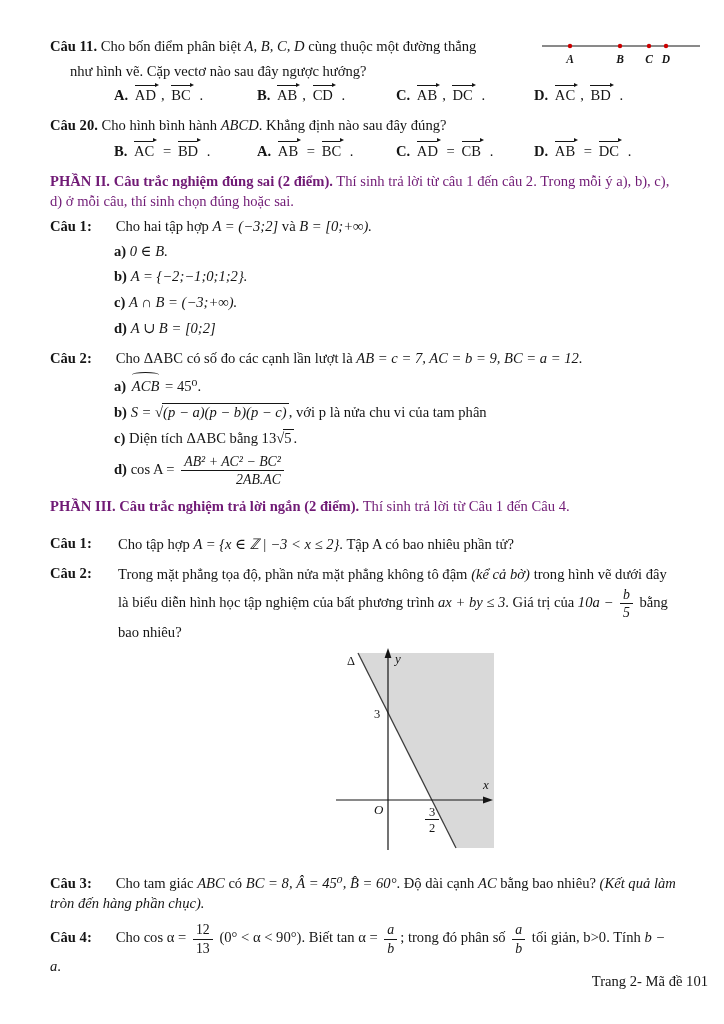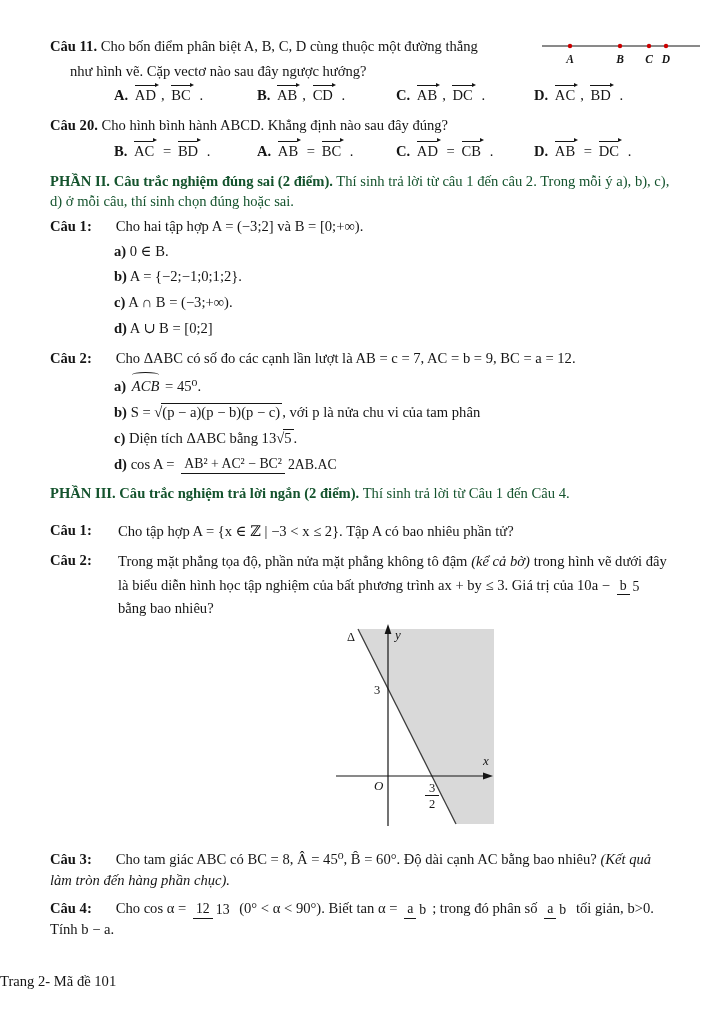--- a/index.html
+++ b/index.html
@@ -2,22 +2,22 @@
 <html><head>
 <meta charset="utf-8">
 <style>
   *{box-sizing:border-box;margin:0;padding:0}
   html,body{background:#fff}
   .page{position:relative;width:724px;height:1024px;background:#fff;overflow:hidden;
         font-family:"Liberation Serif","DejaVu Serif",serif;font-size:14.6px;line-height:1.42;
         color:#151515;padding:36px 48px 0 50px}
   .b{font-weight:700}
   .i{font-style:italic}
-  .mi{}
-  .red{color:#14532d}
+  .mi{font-style:italic}
+  .red{color:#701a75}
   .q{margin-bottom:4px}
   .indent2{margin-left:20px;margin-bottom:3px}
   .opts{display:flex;margin:2px 0 9px 64px}
   .opt{white-space:nowrap}
   .opt:nth-child(1){width:143px}
   .opt:nth-child(2){width:139px}
   .opt:nth-child(3){width:138px}
   .sub{margin:0 0 5px 64px}
   .key{font-weight:700}
   .qlbl{display:inline-block;width:62px;font-weight:700}
@@ -27,31 +27,31 @@
   .vec{position:relative;display:inline-block;line-height:1.05;margin:0 2px;padding:4px 3px 0 1px}
   .vec::before{content:"";position:absolute;top:1px;left:1px;right:4px;border-top:1.2px solid #151515}
   .vec::after{content:"";position:absolute;top:-1.8px;right:0;width:0;height:0;
               border-left:4.5px solid #151515;border-top:2.9px solid transparent;border-bottom:2.9px solid transparent}
   .hat{position:relative;display:inline-block;font-style:italic;padding:4px 2px 0}
   .hat::before{content:"";position:absolute;top:0;left:2px;right:2px;height:5px;
                border-top:1.4px solid #151515;border-radius:50% 50% 0 0}
   .sqrt{white-space:nowrap}
   .sqrt .rsign{font-style:normal;letter-spacing:-1px}
   .sqrt .rbody{border-top:1.2px solid #151515;padding:0 2px 0 1px}
-  .frac{display:inline-flex;flex-direction:row;vertical-align:middle;text-align:right;
+  .frac{display:inline-flex;flex-direction:column;vertical-align:middle;text-align:right;
         line-height:1.12;margin:0 3px;font-size:13.8px}
   .frac .num{border-bottom:1.1px solid #151515;padding:0 3px 1px}
   .frac .den{padding:1px 3px 0}
   .tall{margin-bottom:9px}
   .figure-line{position:absolute;top:38px;right:22px}
   .fig-lbl{font-family:"Liberation Serif","DejaVu Serif",serif;font-style:italic;font-weight:700;font-size:11.5px;fill:#151515}
   .figure-graph{margin:4px 0 14px 278px}
   .g{font-family:"Liberation Serif","DejaVu Serif",serif;font-size:12.5px;fill:#151515}
   .gi{font-family:"Liberation Serif","DejaVu Serif",serif;font-style:italic;font-size:13px;fill:#151515}
-  .footer{position:absolute;left:0;right:16px;bottom:32px;text-align:left}
+  .footer{position:absolute;left:0;right:16px;bottom:32px;text-align:right}
 </style>
 </head>
 <body>
 
 <div class="page">
 
   <div class="q">
     <span class="b">Câu 11.</span>
     <span>Cho bốn điểm phân biệt</span>
     <span class="mi">A, B, C, D</span>

